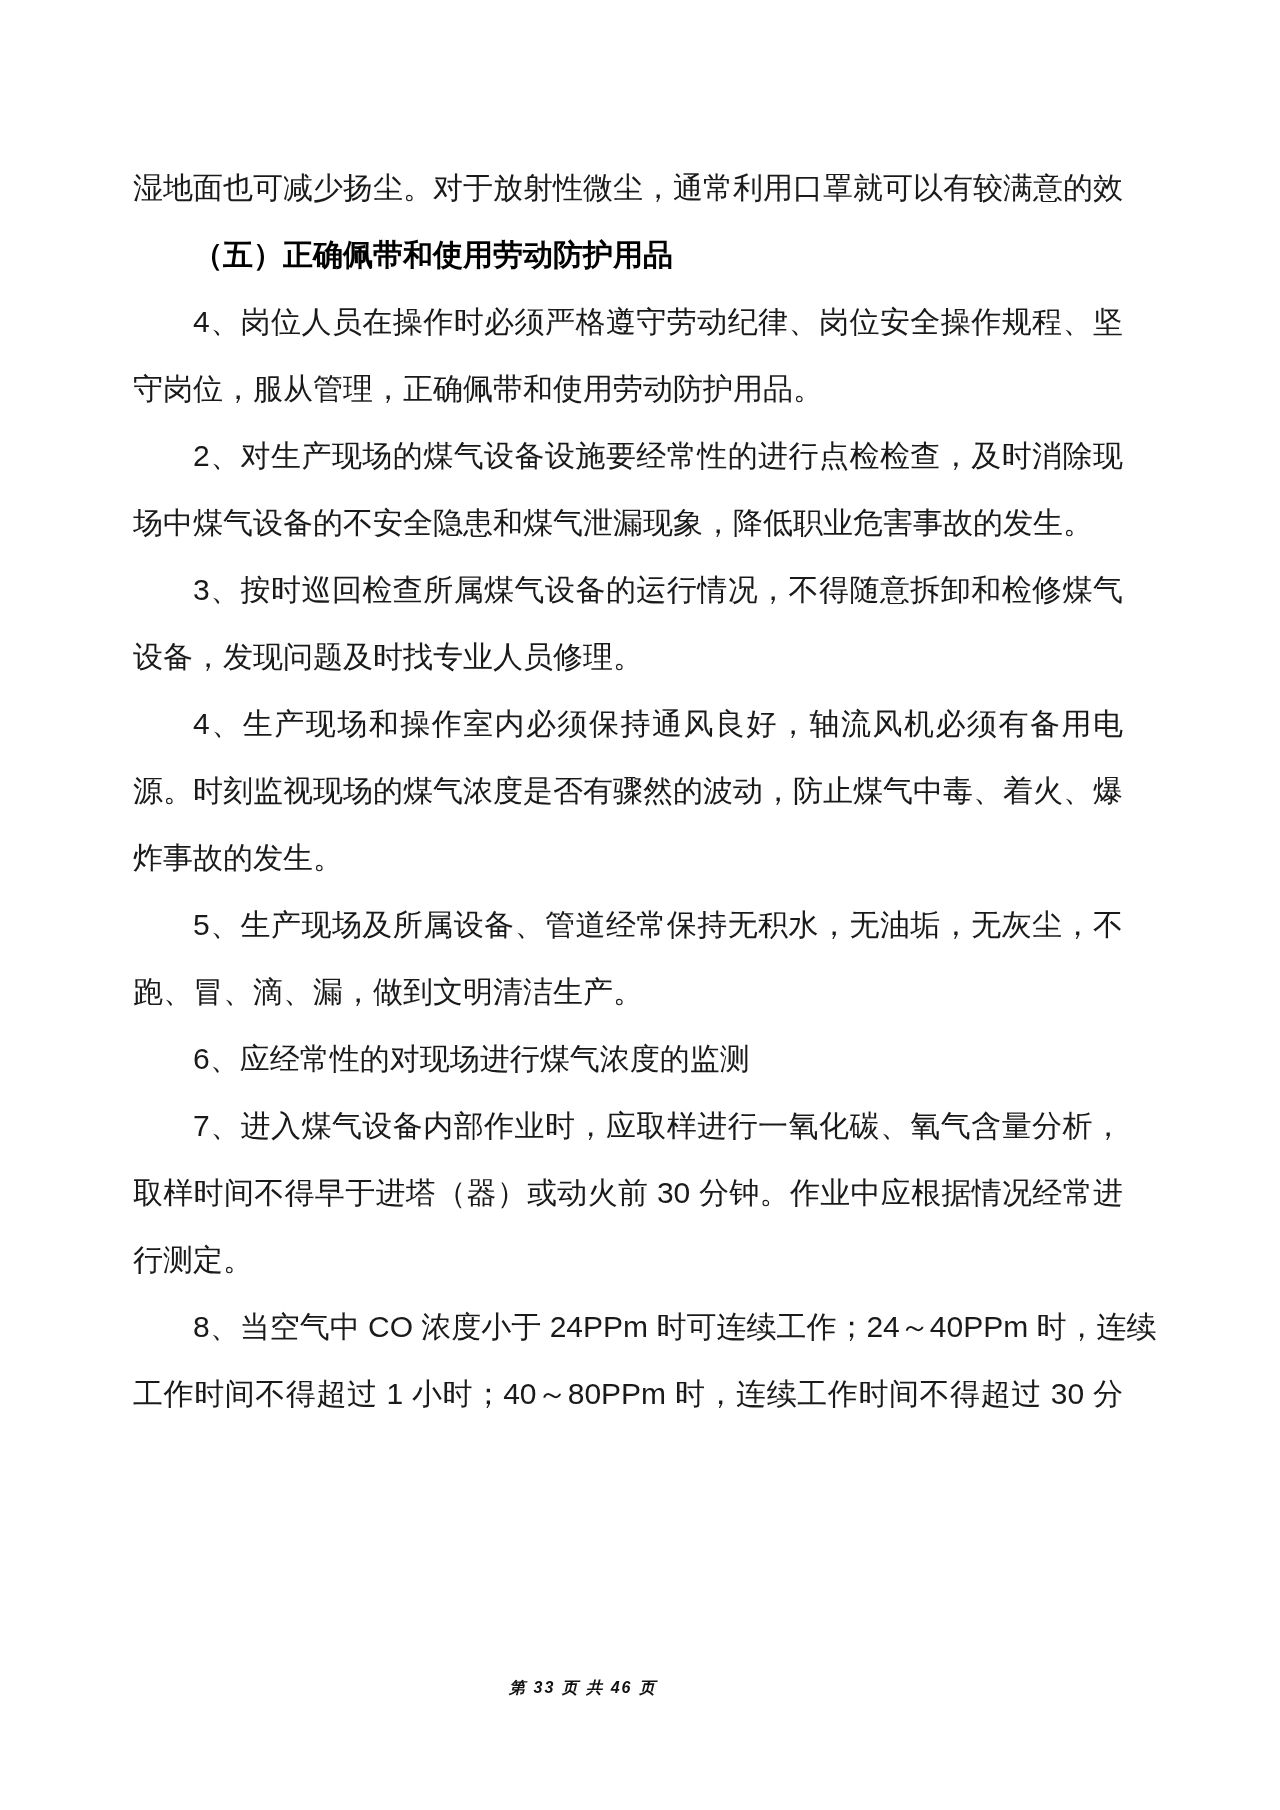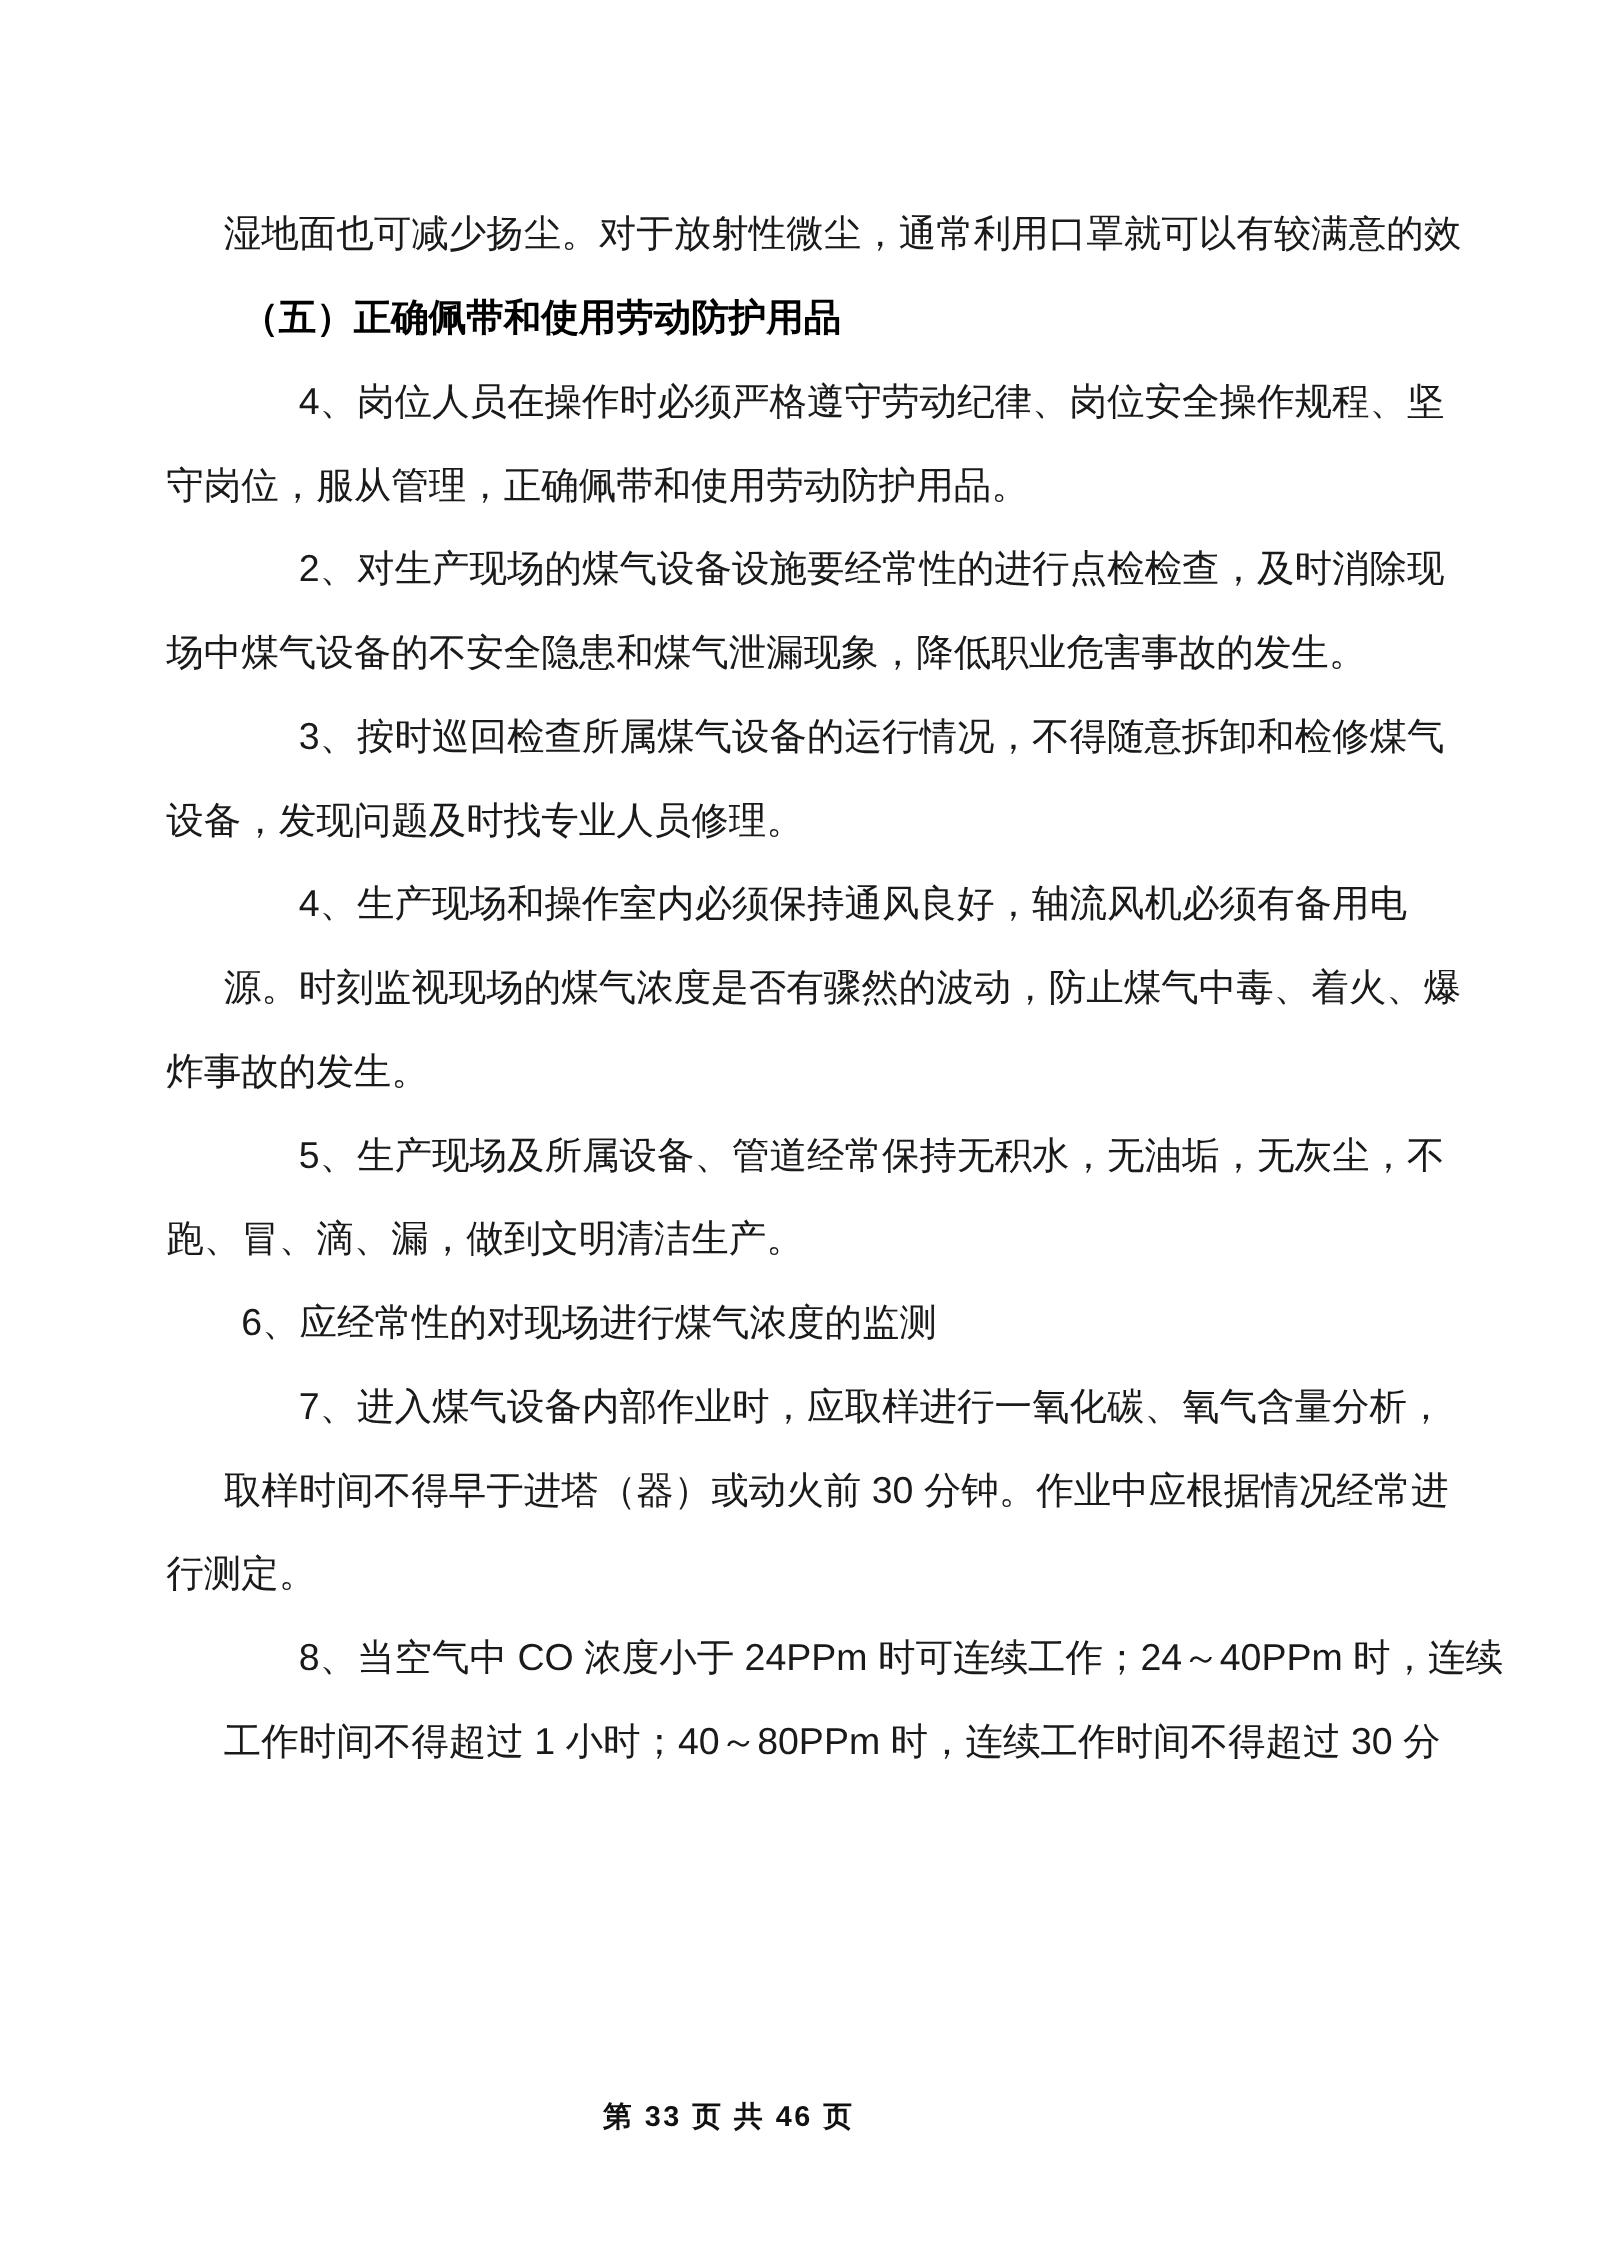--- a/index.html
+++ b/index.html
@@ -33,45 +33,45 @@
     line-height: 67px;
     font-size: 30px;
     white-space: nowrap;
     text-align: justify;
     text-justify: inter-character;
     letter-spacing: 0;
   }
   
   .fill {
     text-align-last: justify;
-    margin-left: 46px;
   }
   
   .final {
     text-align-last: left;
   }
   
   .ind {
     text-indent: 60px;
   }
   .heading {
     font-weight: bold;
     color: #000000;
     font-family: "Liberation Sans", sans-serif;
   }
   .footer {
     position: absolute;
     left: 133px;
     top: 1678px;
     width: 900px;
     text-align: center;
-    font-size: 23px;
+    font-size: 16px;
     font-weight: bold;
     color: #111111;
     letter-spacing: 2px;
+    font-style: italic;
   }
 </style>
 </head>
 <body>
 
 <div class="page">
   <div class="content">
     <div class="line fill">湿地面也可减少扬尘。对于放射性微尘，通常利用口罩就可以有较满意的效</div>
     <div class="line final ind heading">（五）正确佩带和使用劳动防护用品</div>
     <div class="line fill ind">4、岗位人员在操作时必须严格遵守劳动纪律、岗位安全操作规程、坚</div>

